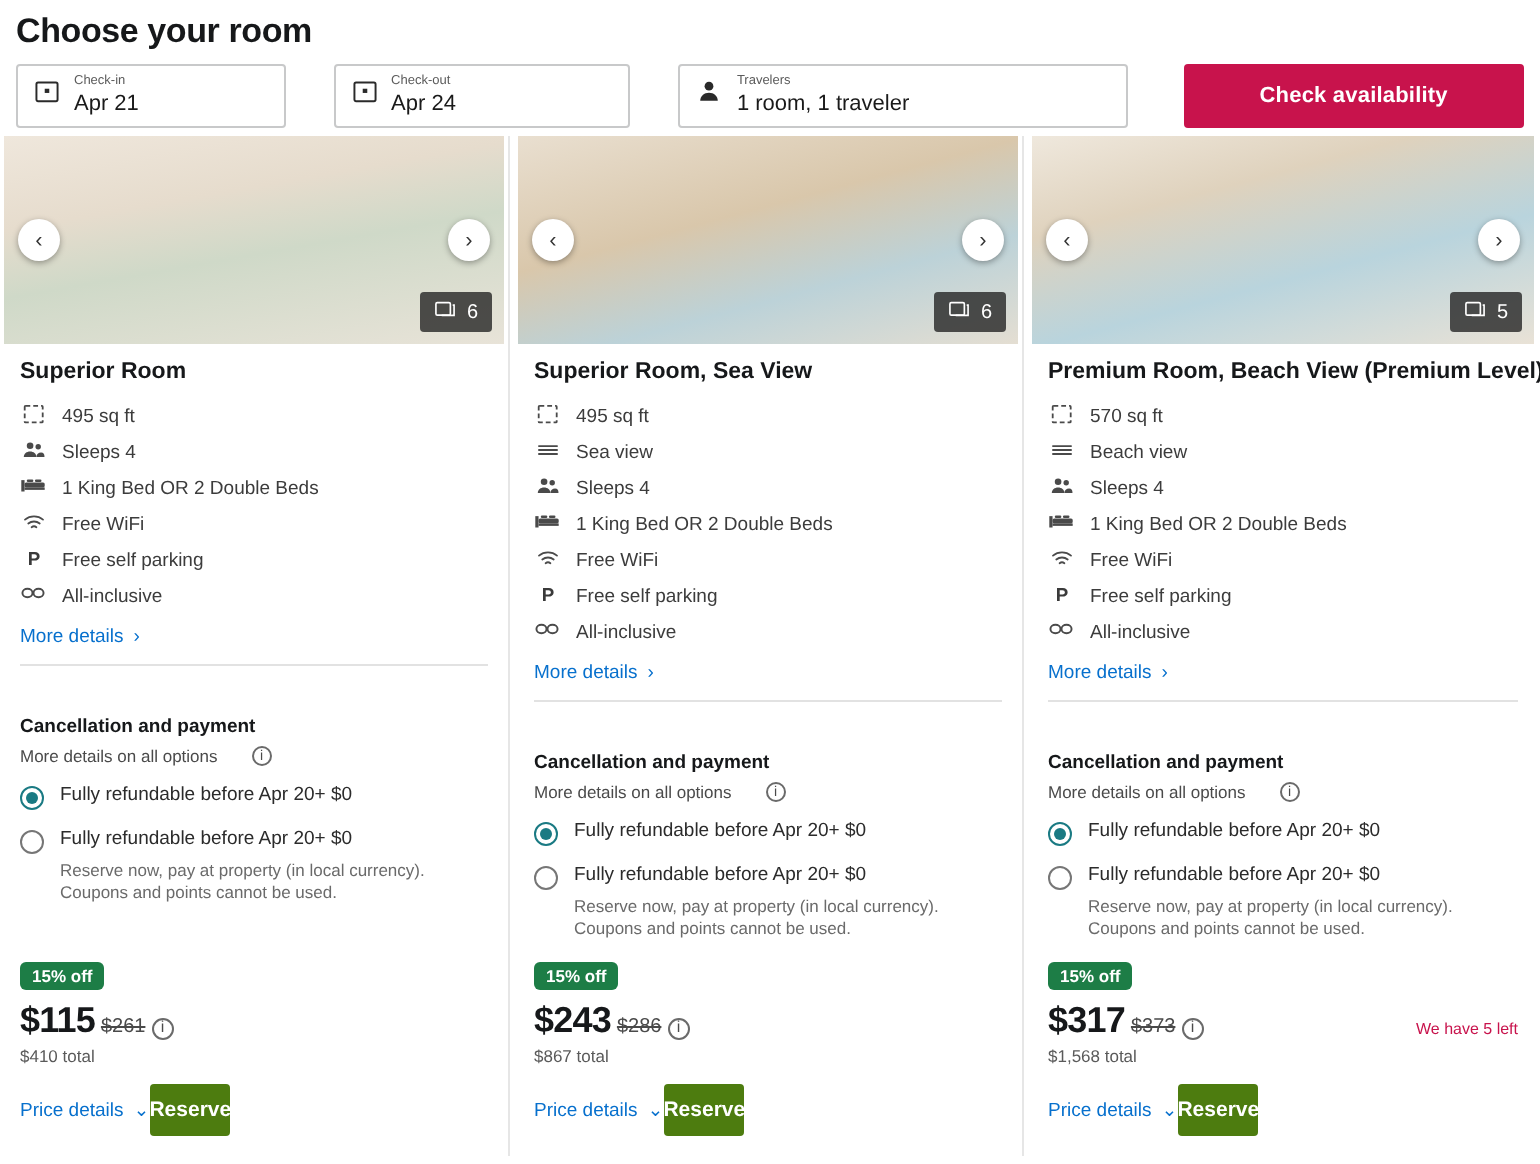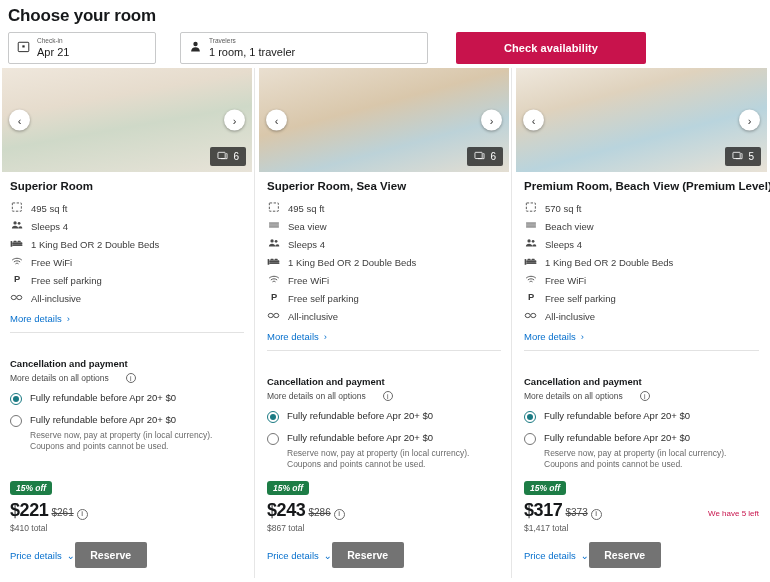--- a/index.html
+++ b/index.html
@@ -118,36 +118,36 @@
   .opt-note {
     font-size: 8.5px; color: #6a6a6a; line-height: 1.35;
     padding-left: 20px; margin-top: 3px; max-width: 215px;
   }
 
   
   .price-sec { margin-top: auto; padding: 0 10px 10px 10px; position: relative; }
   .badge-off {
     display: inline-block; background: #1d7d46; color: #fff;
     font-size: 8.5px; font-weight: bold; border-radius: 3px;
-    padding: 2px 6px; margin-bottom: 5px; font-style: italic;
+    padding: 2px 6px; margin-bottom: 5px;
   }
   .price-row { display: flex; align-items: baseline; gap: 3px; }
   .price-now { font-size: 18px; font-weight: bold; color: #16181a; letter-spacing: -0.4px; }
   .price-was { font-size: 10px; color: #4a4a4a; text-decoration: line-through; }
   .price-total { font-size: 8.5px; color: #5a5a5a; margin-top: 2px; }
   .price-foot {
     display: flex; align-items: center; 
     margin-top: 9px;
   }
   .price-details {
     display: flex; align-items: center; gap: 5px;
     font-size: 9.5px; color: #0770cd; cursor: pointer;
   }
   .btn-reserve {
-    width: 72px; height: 26px; background: #737373; color: #fff;
+    width: 40px; height: 26px; background: #4d7c0f; color: #fff;
     border: none; border-radius: 2px; font-size: 10.5px; font-weight: bold;
     font-family: "Liberation Sans", sans-serif; cursor: pointer;
   }
   .scarcity {
     position: absolute; right: 10px; top: 32px;
     font-size: 8px; color: #c8134c;
   }
   .info-i {
     display: inline-flex; align-items: center; justify-content: center;
     width: 10px; height: 10px; border: 1px solid #6a6a6a; border-radius: 50%;
@@ -170,20 +170,32 @@
           <rect x="1.5" y="2.8" width="13" height="11.5" rx="1"></rect>
           <rect x="6.6" y="6.6" width="2.8" height="2.6" fill="#2a2a2a" stroke="none"></rect>
         </svg>
       </span>
       <span class="field-text">
         <span class="field-label">Check-in</span>
         <span class="field-value">Apr 21</span>
       </span>
     </div>
 
+    <div class="field checkout">
+      <span class="icon">
+        <svg width="13" height="13" viewBox="0 0 16 16" fill="none" stroke="#2a2a2a" stroke-width="1.2">
+          <rect x="1.5" y="2.8" width="13" height="11.5" rx="1"></rect>
+          <rect x="6.6" y="6.6" width="2.8" height="2.6" fill="#2a2a2a" stroke="none"></rect>
+        </svg>
+      </span>
+      <span class="field-text">
+        <span class="field-label">Check-out</span>
+        <span class="field-value">Apr 24</span>
+      </span>
+    </div>
 
     <div class="field travelers">
       <span class="icon">
         <svg width="13" height="13" viewBox="0 0 16 16" fill="#2a2a2a">
           <circle cx="8" cy="5" r="2.7"></circle>
           <path d="M2.6 14c0-3 2.4-5 5.4-5s5.4 2 5.4 5z"></path>
         </svg>
       </span>
       <span class="field-text">
         <span class="field-label">Travelers</span>
@@ -294,21 +306,21 @@
                 </span>
               </div>
               <div class="opt-note">Reserve now, pay at property (in local currency). Coupons and points cannot be used.</div>
             </div>
           </div>
     </div>
 
     <div class="price-sec">
       <div class="badge-off">15% off</div>
       <div class="price-row">
-        <span class="price-now">$221</span>
+        <span class="price-now">$115</span>
         <span class="price-was">$261</span>
         <span class="info-i big">i</span>
       </div>
       <div class="price-total">$410 total</div>
       <div class="scarcity"></div>
       <div class="price-foot">
         <div class="price-details">
           <span>Price details</span>
           <span>⌄</span>
         </div>
@@ -558,21 +570,21 @@
           </div>
     </div>
 
     <div class="price-sec">
       <div class="badge-off">15% off</div>
       <div class="price-row">
         <span class="price-now">$317</span>
         <span class="price-was">$373</span>
         <span class="info-i big">i</span>
       </div>
-      <div class="price-total">$1,417 total</div>
+      <div class="price-total">$1,568 total</div>
       <div class="scarcity">We have 5 left</div>
       <div class="price-foot">
         <div class="price-details">
           <span>Price details</span>
           <span>⌄</span>
         </div>
         <button class="btn-reserve">Reserve</button>
       </div>
     </div>
   </div>

